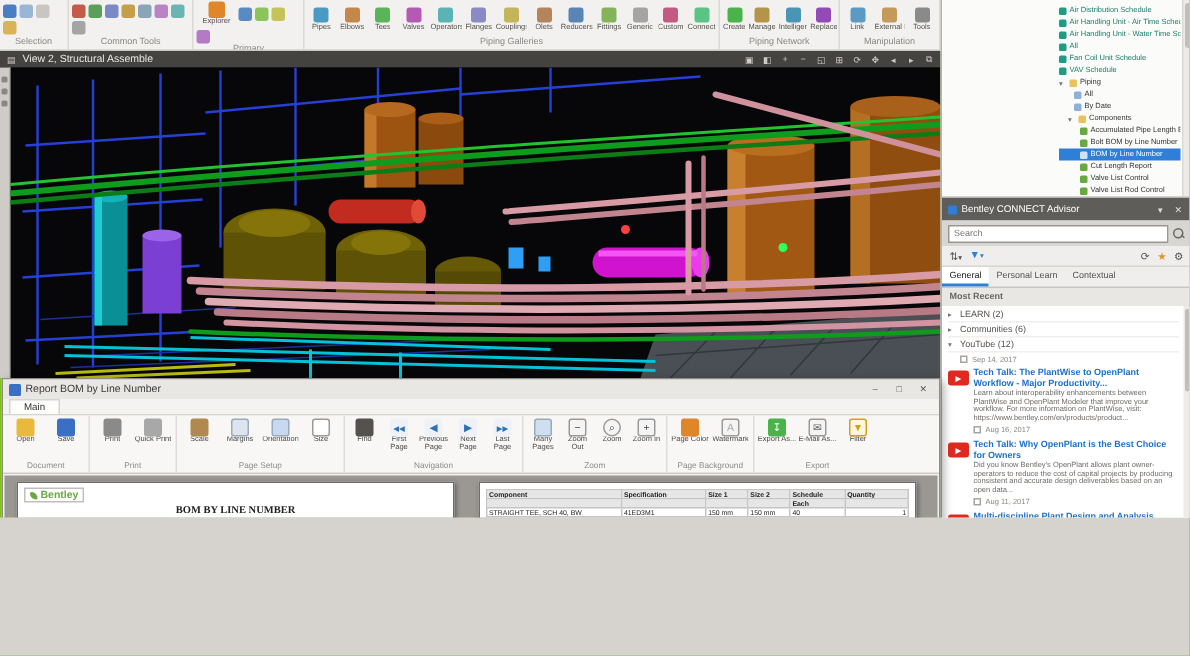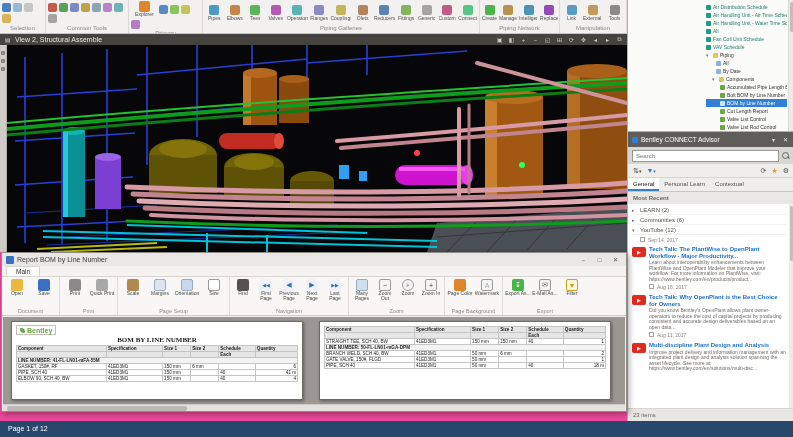--- a/index.html
+++ b/index.html
@@ -1,18 +1,18 @@
 <!DOCTYPE html>
 <html><head>
 <meta charset="utf-8">
 <style>
   *{margin:0;padding:0;box-sizing:border-box;}
   html,body{width:793px;height:437px;}
   body{font-family:"Liberation Sans",sans-serif;background:#d6d3ce;overflow:hidden;}
-  .app{position:relative;width:793px;height:437px;background:#ec4899;overflow:hidden;}
+  .app{position:relative;width:793px;height:345px;background:#84cc16;overflow:hidden;}
 
   
   .ribbon{position:absolute;left:0;top:0;width:627px;height:34px;background:#f2f1ef;border-bottom:1px solid #c9c6c1;display:flex;}
   .rgroup{display:flex;flex-direction:column;border-right:1px solid #dcd9d4;padding:1px 2px 0;}
   .rgroup .tools{flex:1;display:flex;align-items:center;gap:2px;flex-wrap:wrap;align-content:center;}
   .rgroup .glabel{font-size:6px;color:#8a8782;text-align:center;height:9px;line-height:9px;white-space:nowrap;overflow:hidden;}
   .ti{width:9px;height:9px;border-radius:2px;display:inline-block;flex:0 0 auto;}
   .bigbtn{display:flex;flex-direction:column;align-items:center;width:26px;}
   .bigbtn .bic{width:11px;height:11px;border-radius:2px;}
   .bigbtn .blb{font-size:5px;color:#55524e;text-align:center;line-height:5.5px;max-height:11px;overflow:hidden;}

